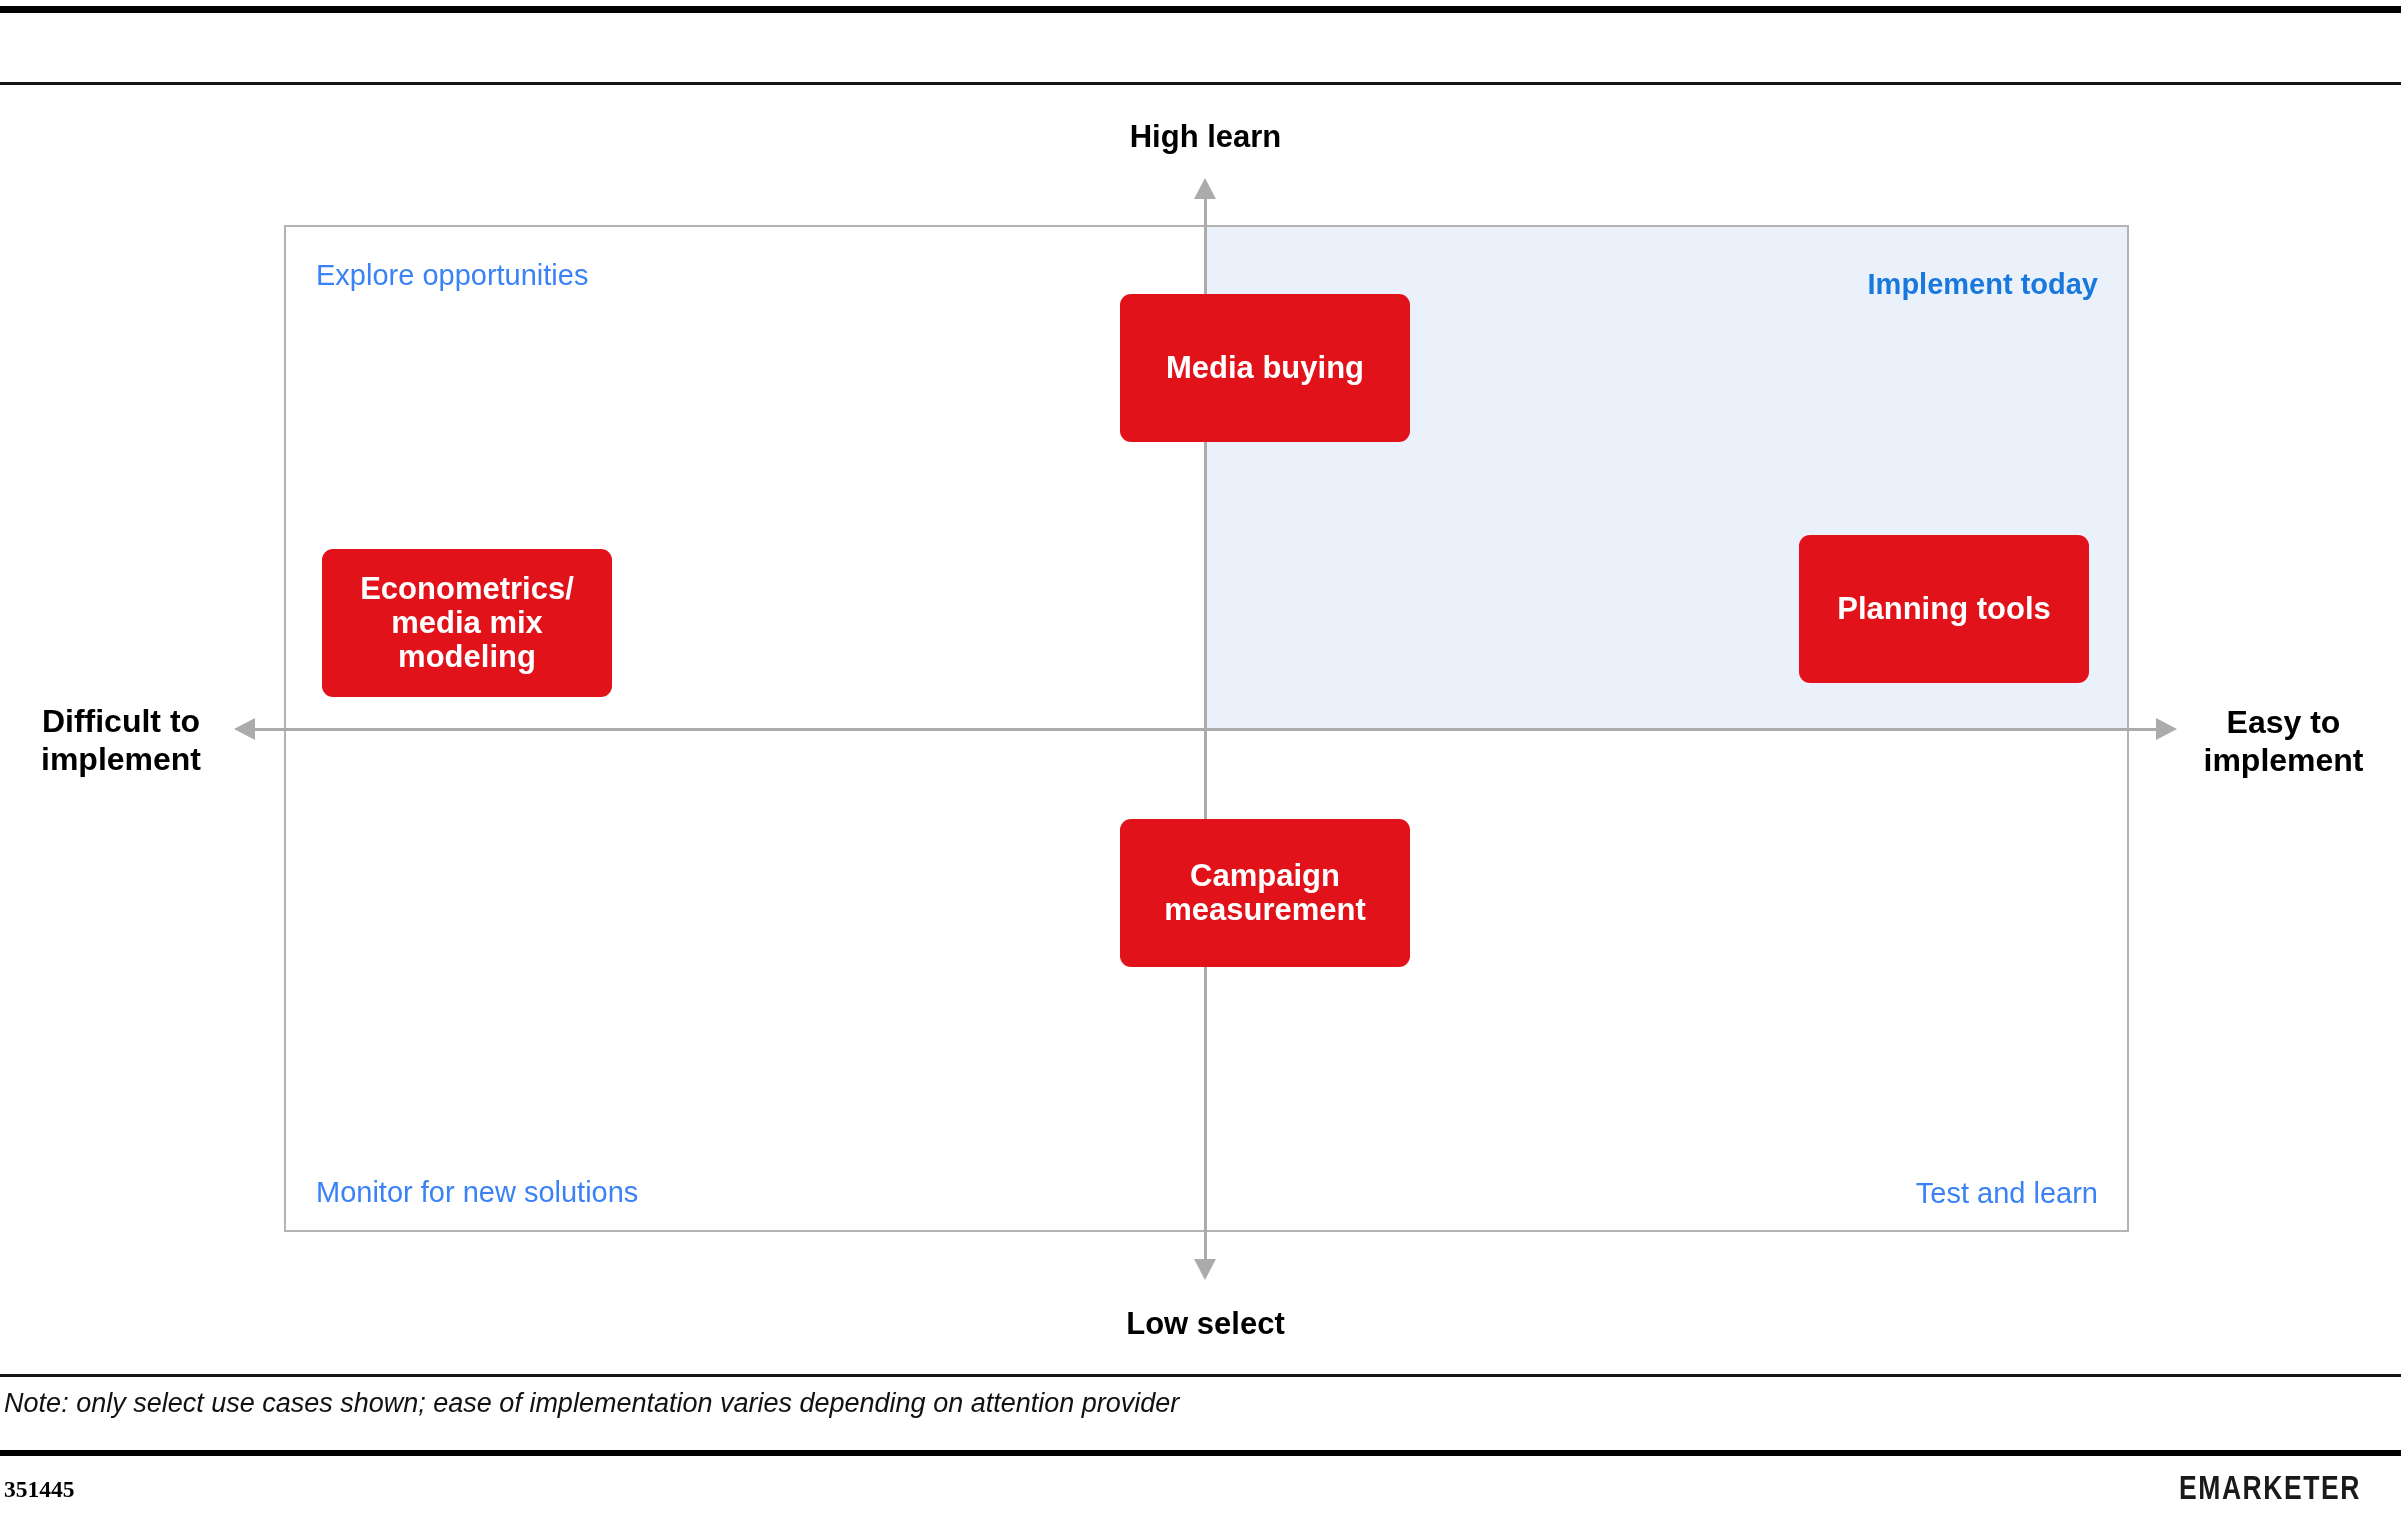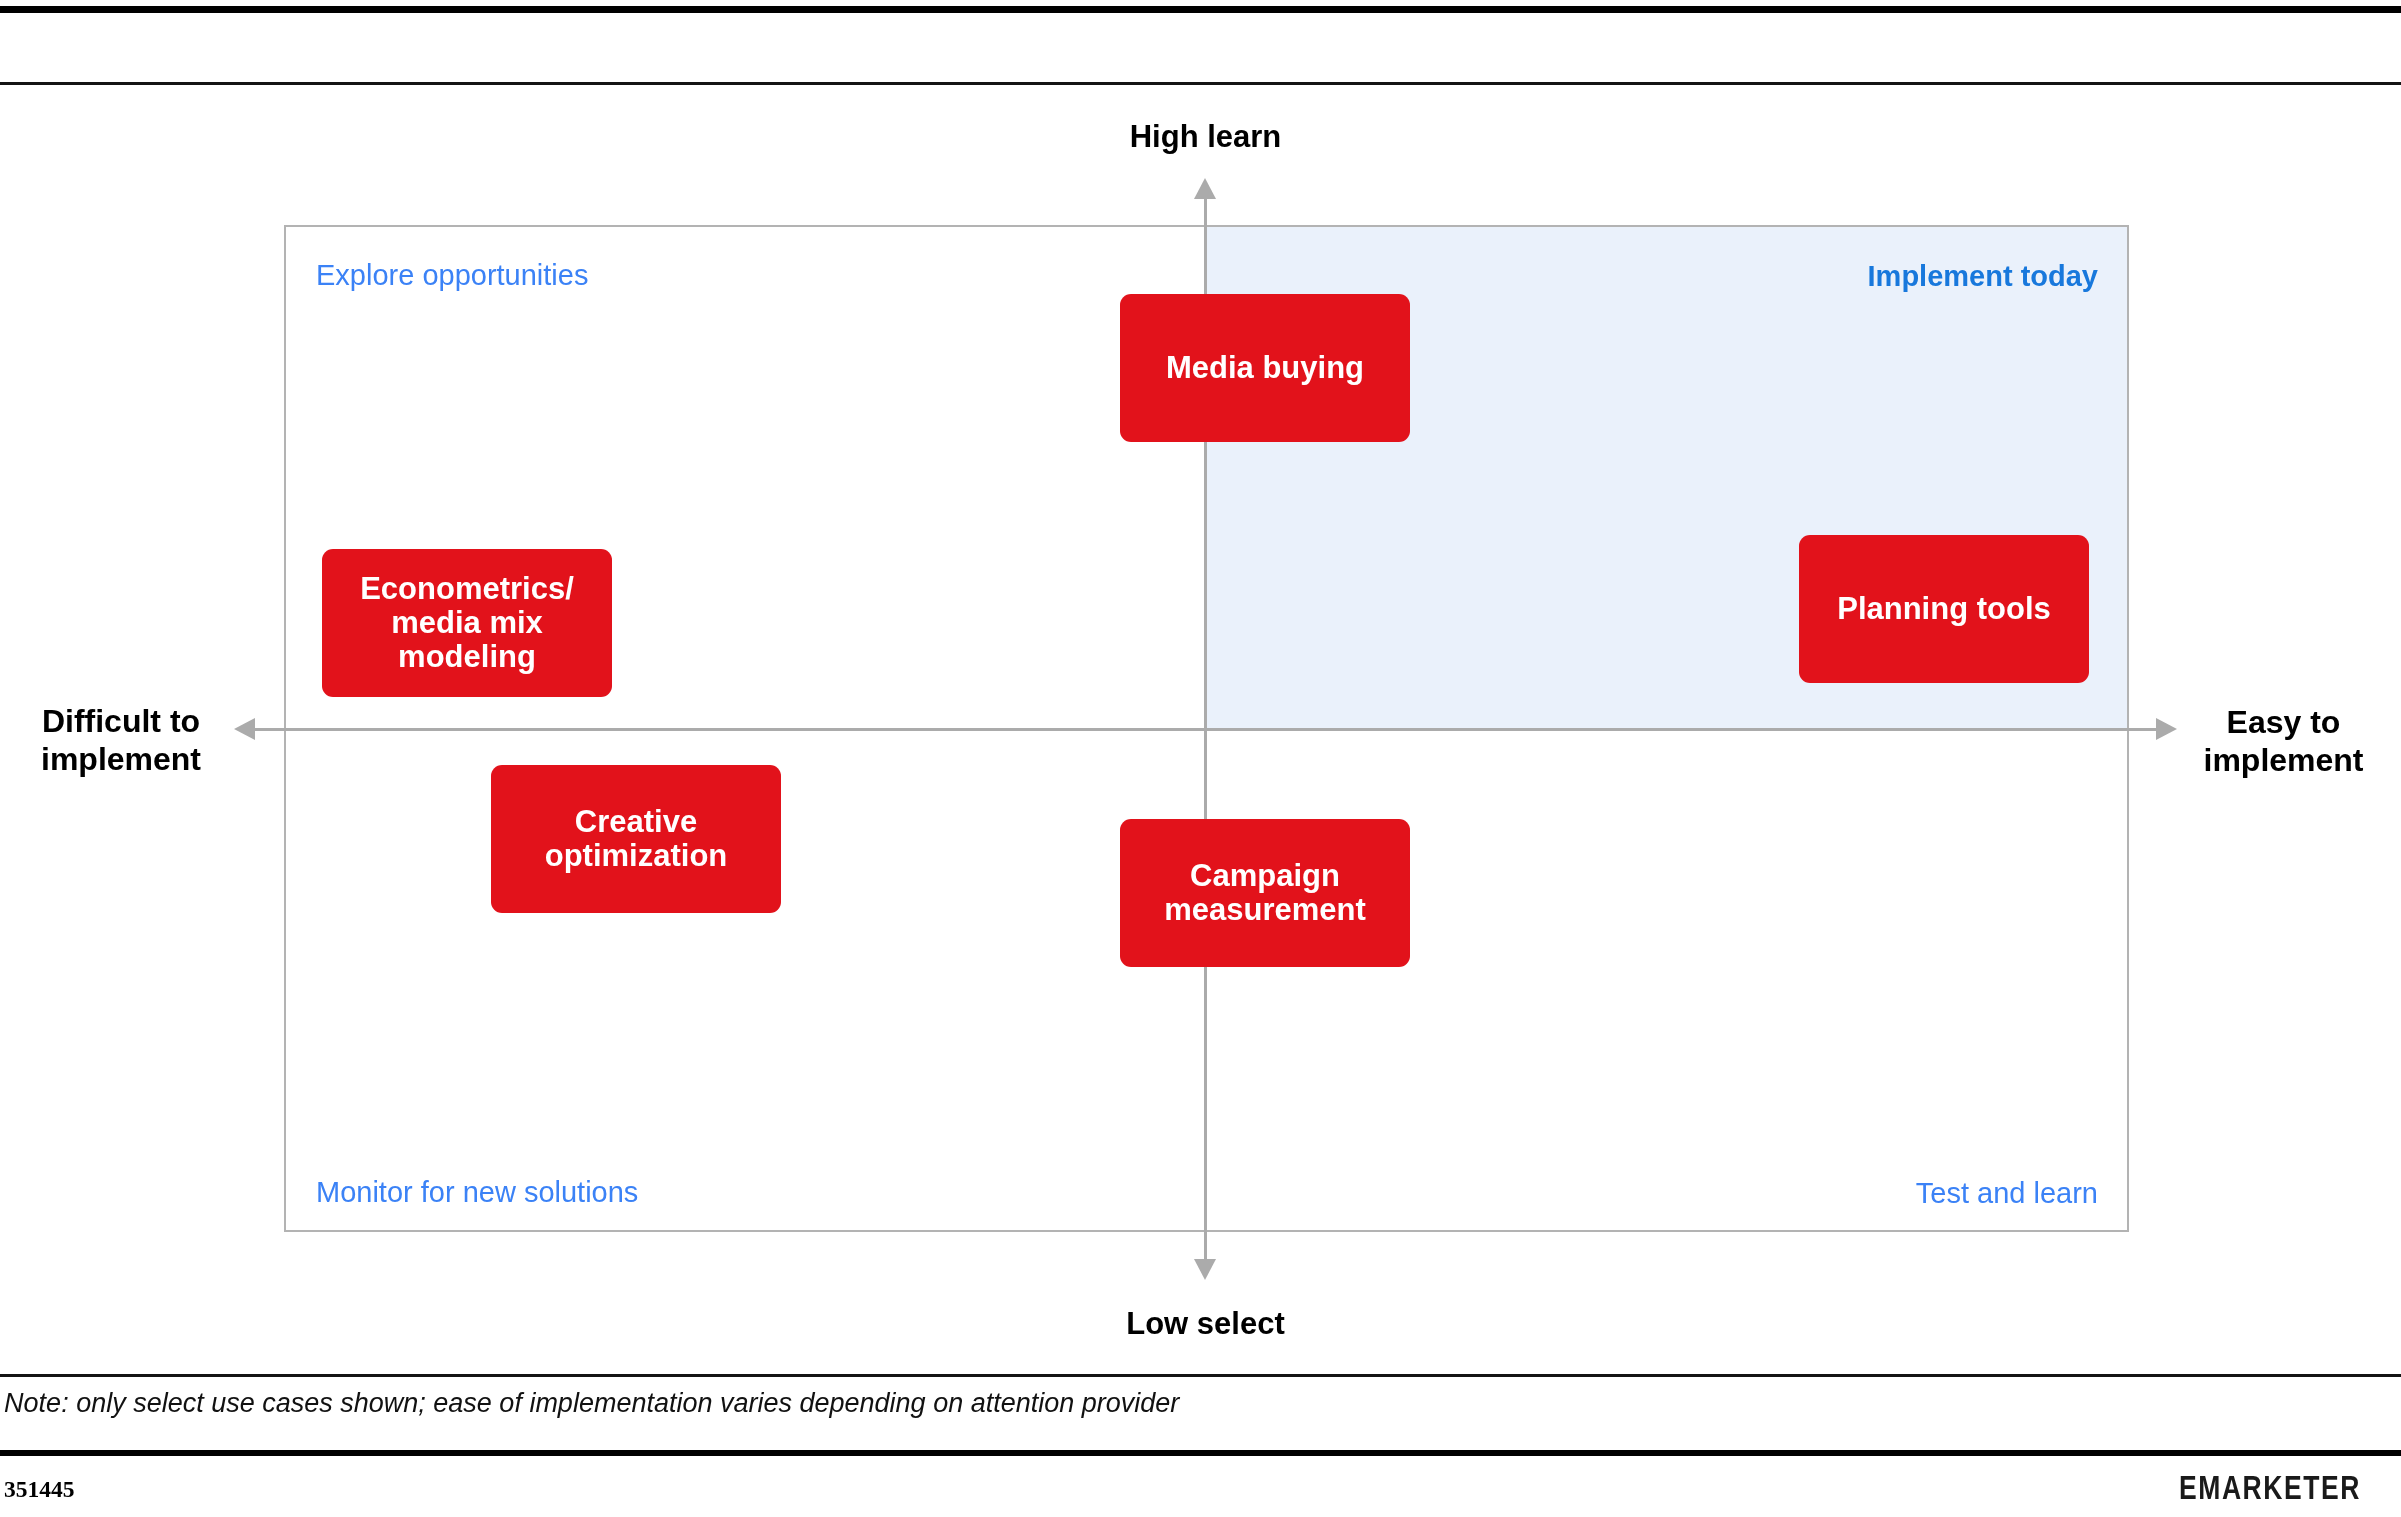--- a/index.html
+++ b/index.html
@@ -36,21 +36,21 @@
   .axis-label { font-size: 31px; font-weight: bold; color: #000; z-index: 5; }
   .lbl-high { left: 1001px; top: 119px;  width: 409px; text-align: center; }
   .lbl-low  { left: 1001px; top: 1306px; width: 409px; text-align: center; }
   .side-label { font-size: 32px; font-weight: bold; line-height: 38px; text-align: center; white-space: pre-line; z-index: 5; }
   .lbl-difficult { left: 29px;   top: 702px; width: 184px; }
   .lbl-easy      { left: 2190px; top: 703px; width: 187px; }
 
   
   .quad-label { font-size: 29px; color: #3b82f6; z-index: 5; white-space: nowrap; }
   .lbl-explore   { left: 316px; top: 259px; }
-  .lbl-implement { right: 303px; top: 260px; font-weight: bold; color: #1878dc; }
+  .lbl-implement { right: 303px; top: 268px; font-weight: bold; color: #1878dc; }
   .lbl-monitor   { left: 316px; top: 1176px; }
   .lbl-test      { right: 303px; top: 1177px; }
 
   
   .case-box {
     width: 290px; height: 148px; border-radius: 11px; background: #e2121b;
     color: #fff; font-size: 31px; font-weight: bold; line-height: 34px;
     display: flex; align-items: center; justify-content: center; text-align: center;
     white-space: pre-line; z-index: 4;
   }
@@ -103,22 +103,20 @@
   <div class="abs quad-label lbl-explore">Explore opportunities</div>
   <div class="abs quad-label lbl-implement">Implement today</div>
   <div class="abs quad-label lbl-monitor">Monitor for new solutions</div>
   <div class="abs quad-label lbl-test">Test and learn</div>
 
   <div class="abs case-box box-media">Media buying</div>
   <div class="abs case-box box-econ">Econometrics/
 media mix
 modeling</div>
   <div class="abs case-box box-planning">Planning tools</div>
-  <div class="abs case-box box-creative">Creative
-optimization</div>
   <div class="abs case-box box-campaign">Campaign
 measurement</div>
 
   <div class="abs note-rule"></div>
   <div class="abs note-text">Note: only select use cases shown; ease of implementation varies depending on attention provider</div>
 
   <div class="abs footer-rule"></div>
   <div class="abs chart-id">351445</div>
 
   <div class="abs logo-wrap">

